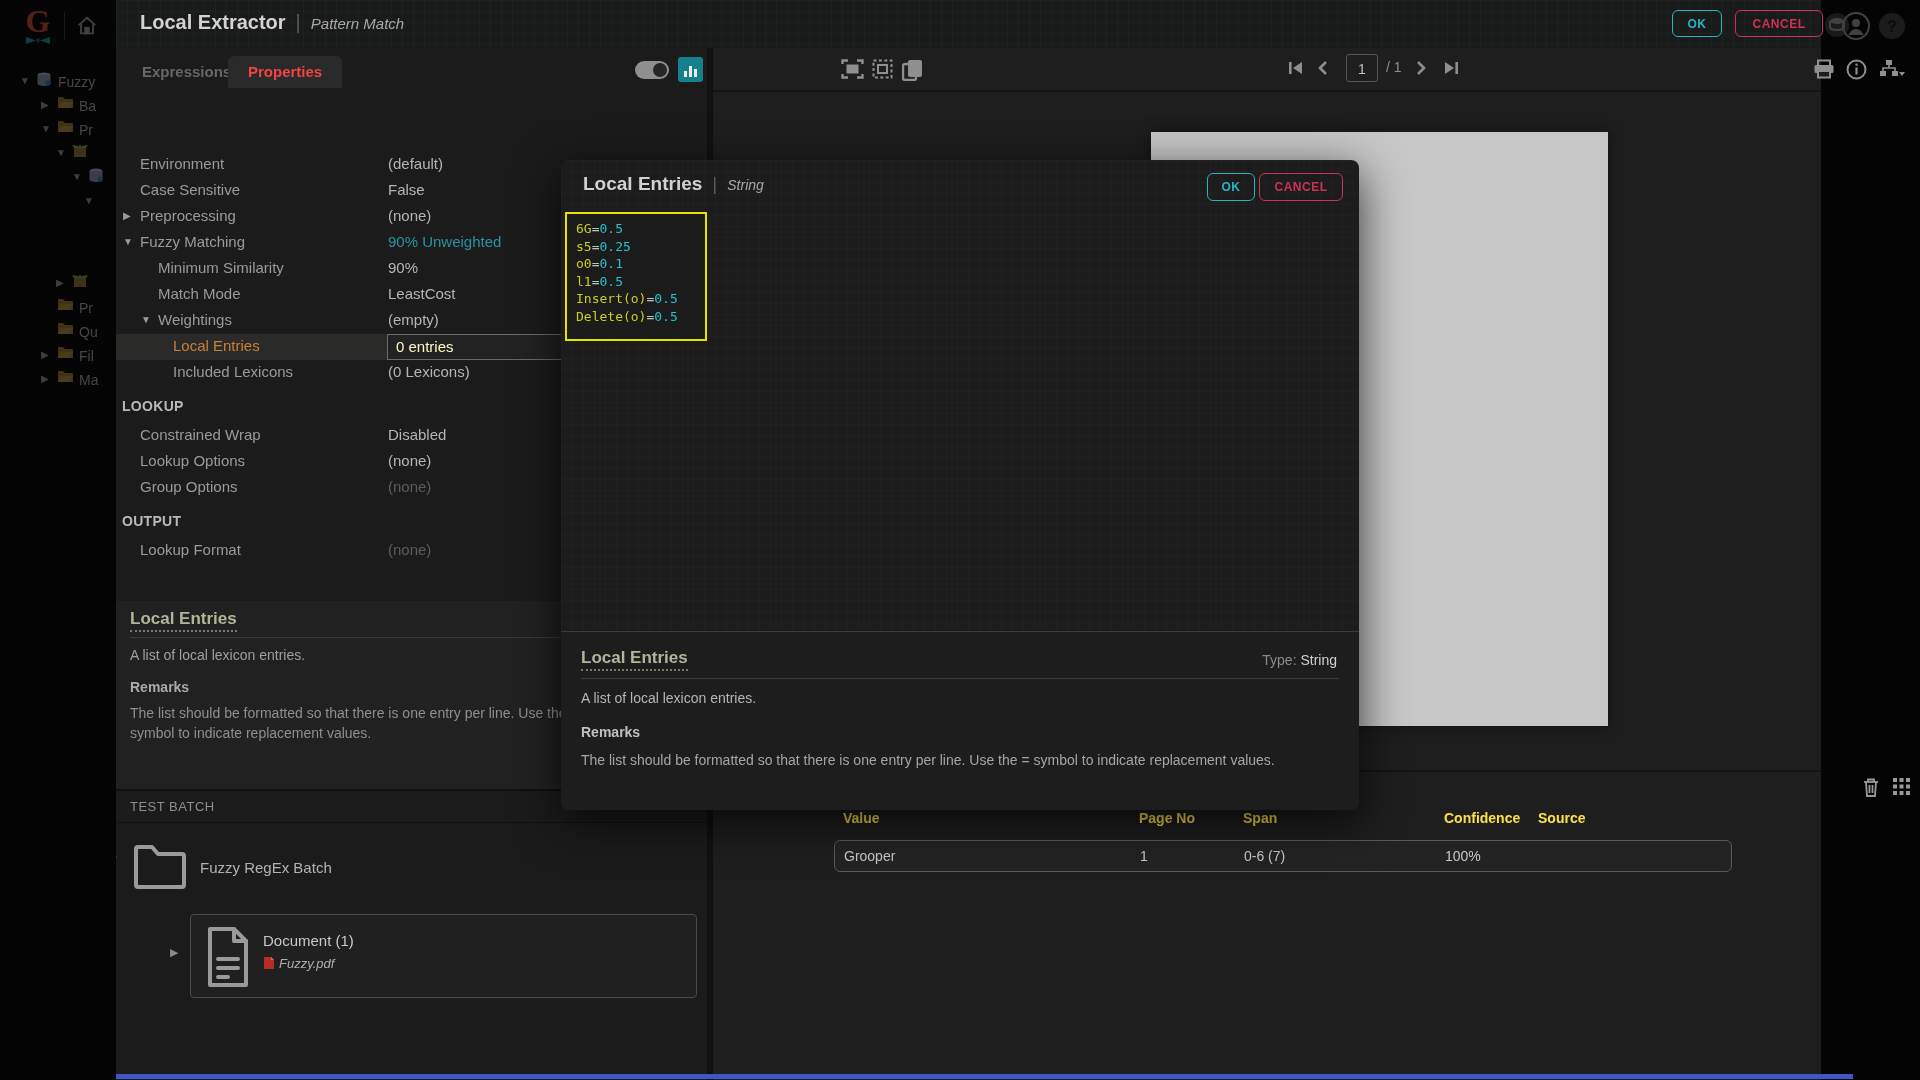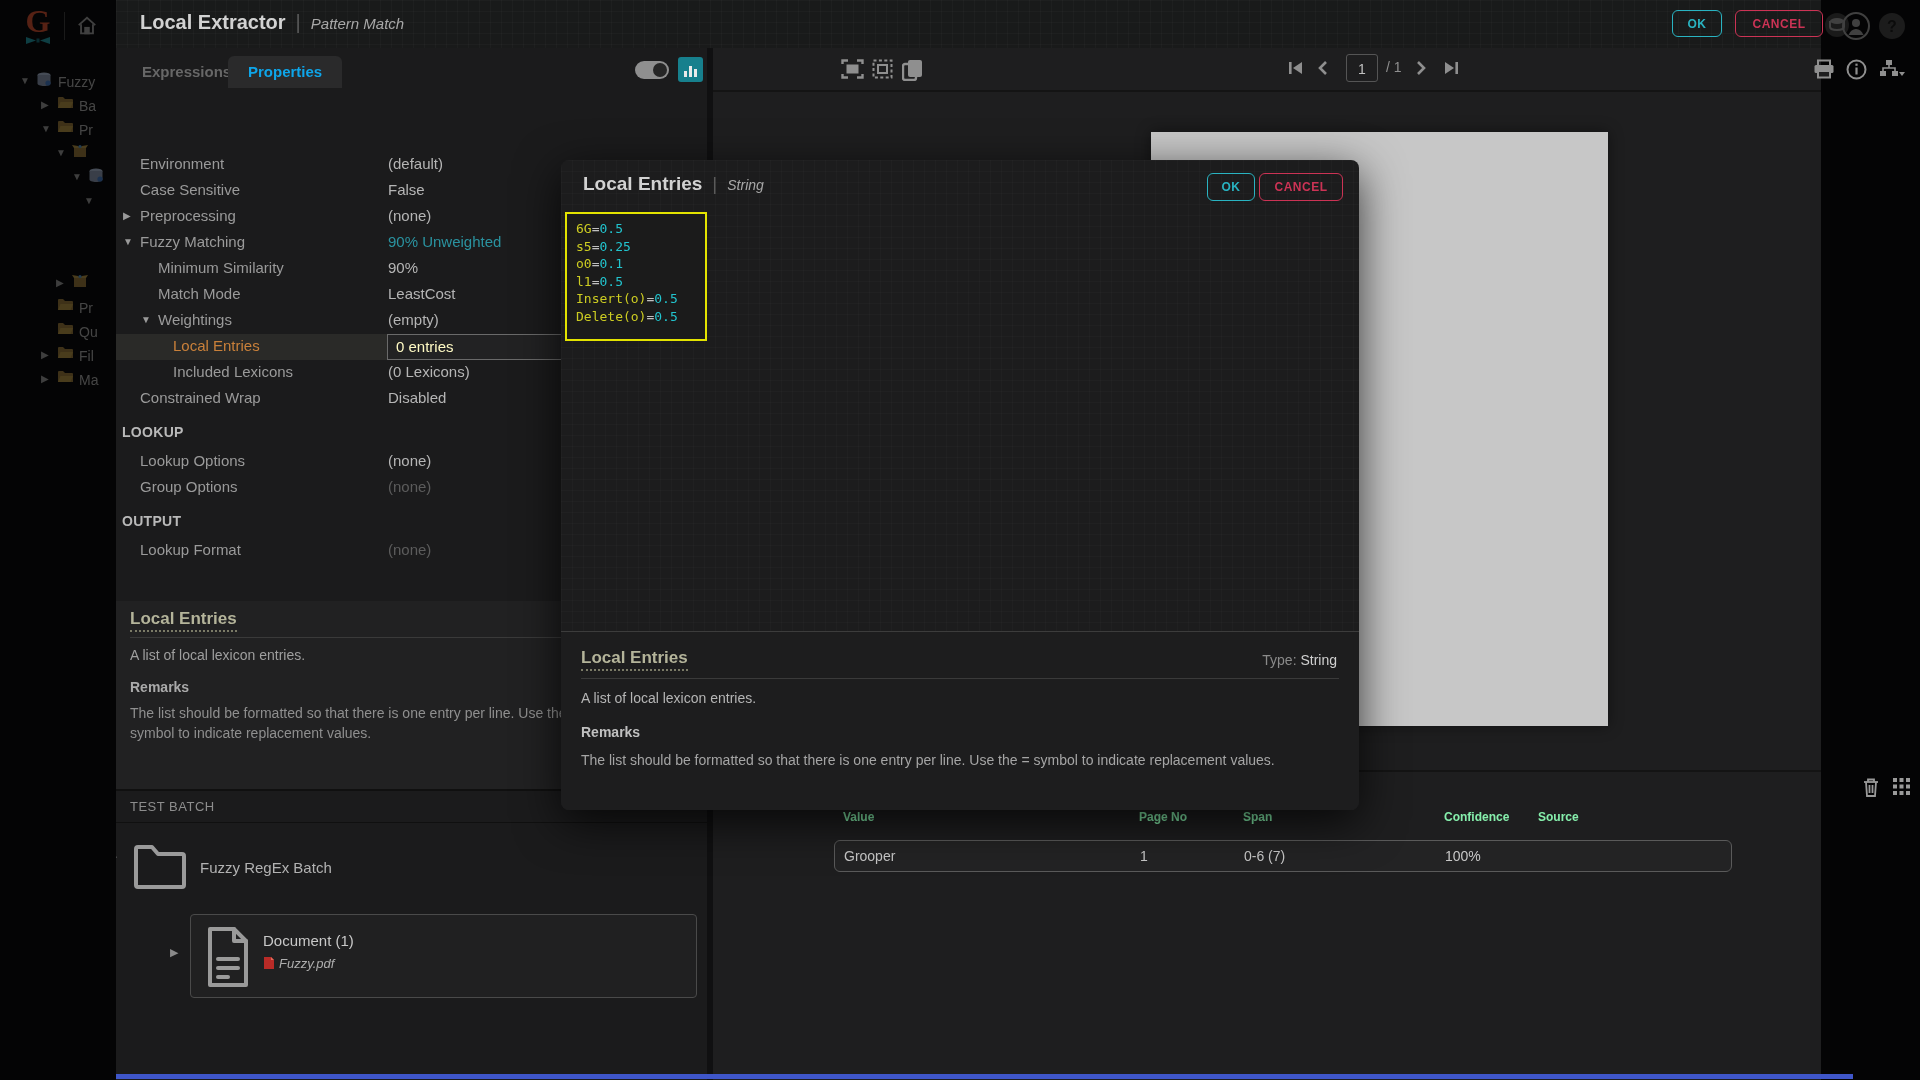--- a/index.html
+++ b/index.html
@@ -31,21 +31,21 @@
   .btn { position:absolute; height:27px; border-radius:6px; background:transparent; font-size:12px; font-weight:bold;
          letter-spacing:.5px; text-align:center; cursor:pointer; font-family:"Liberation Sans",sans-serif; }
   .btn-ok { border:1px solid #29b3c1; color:#29b3c1; }
   .btn-cancel { border:1px solid #cc3355; color:#cc3355; }
 
   
   #left-panel { position:absolute; left:0; top:48px; width:591px; bottom:0; background:#1b1b1c; overflow:hidden; }
   .tab { position:absolute; top:8px; height:32px; line-height:32px; padding:0 20px; font-size:15px; font-weight:bold;
          border-radius:6px 6px 0 0; }
   .tab.inactive { color:#676767; }
-  .tab.active { color:#0ea5e9; background:#2a2a2b; }
+  .tab.active { color:#ef4444; background:#2a2a2b; }
   #panel-toggle { position:absolute; left:519px; top:13px; width:34px; height:18px; border-radius:9px; background:#8f8f8f; }
   #panel-toggle .knob { position:absolute; right:2px; top:2px; width:14px; height:14px; border-radius:50%; background:#262626; }
   #chart-btn { position:absolute; left:562px; top:9px; width:25px; height:25px; border-radius:3px; background:#17808d;
                display:flex; align-items:flex-end; justify-content:center; gap:2px; padding-bottom:5px; }
   #chart-btn i { display:block; width:3px; background:#eaeaea; }
 
   #props-list { position:absolute; left:0; top:104px; width:100%;text-align:right; }
   .prop-row { position:relative; height:26px; font-size:15px; }
   .prop-row.section { height:28px; margin-top:9px; }
   .prop-lbl { position:absolute; top:3px; color:#9a9a9a; }
@@ -94,21 +94,21 @@
   .pg-ico { position:absolute; top:7px; }
   #page-box { position:absolute; left:58px; top:0px; width:32px; height:28px; border:1px solid #555; border-radius:3px;
               text-align:center; line-height:28px; font-size:14px; color:#c0c0c0; }
   #page-total { position:absolute; left:98px; top:5px; font-size:14px; }
   #doc-page { position:absolute; left:438px; top:84px; width:457px; height:594px; background:#c7c7c7;
               box-shadow:0 0 14px rgba(0,0,0,.45); }
   #results-divider { position:absolute; left:0; top:722px; width:100%; height:2px; background:#141414; }
   .res-icon { position:absolute; top:730px; color:#9a9a9a; }
   #results-table { position:absolute; left:121px; top:762px; width:898px; }
   .res-grid { display:grid; grid-template-columns:296px 104px 201px 94px 1fr; }
-  #res-header { height:26px; font-size:12px; font-weight:bold; color:#86efac; }
+  #res-header { height:26px; font-size:14px; font-weight:bold; color:#fde047; }
   #res-header > div { padding-left:9px; }
   #res-row { height:32px; border:1px solid #5a5a5a; border-radius:6px; background:#232324; margin-top:4px;
              font-size:14px; color:#c8c8c8; align-items:center; }
   #res-row > div { padding-left:9px; }
 
   
   #modal { position:absolute; left:561px; top:160px; width:798px; height:650px; border-radius:8px; z-index:20;
            background-color:#1c1c1d;
            background-image:linear-gradient(rgba(255,255,255,.02) 1px, transparent 1px),
                             linear-gradient(90deg, rgba(255,255,255,.02) 1px, transparent 1px);
@@ -338,26 +338,26 @@
           <div class="row-hl"></div>
           <span class="prop-lbl" style="left:57px">Local Entries</span>
           <span class="val-editor">
             <span>0 entries</span>
           </span>
         </div>
         <div class="prop-row">
           <span class="prop-lbl" style="left:57px">Included Lexicons</span>
           <span class="prop-val ">(0 Lexicons)</span>
         </div>
+        <div class="prop-row section">
+          <span class="prop-lbl">LOOKUP</span>
+        </div>
         <div class="prop-row">
           <span class="prop-lbl" style="left:24px">Constrained Wrap</span>
           <span class="prop-val ">Disabled</span>
-        </div>
-        <div class="prop-row section">
-          <span class="prop-lbl">LOOKUP</span>
         </div>
         <div class="prop-row">
           <span class="prop-lbl" style="left:24px">Lookup Options</span>
           <span class="prop-val ">(none)</span>
         </div>
         <div class="prop-row">
           <span class="prop-lbl" style="left:24px">Group Options</span>
           <span class="prop-val dim">(none)</span>
         </div>
         <div class="prop-row section">

